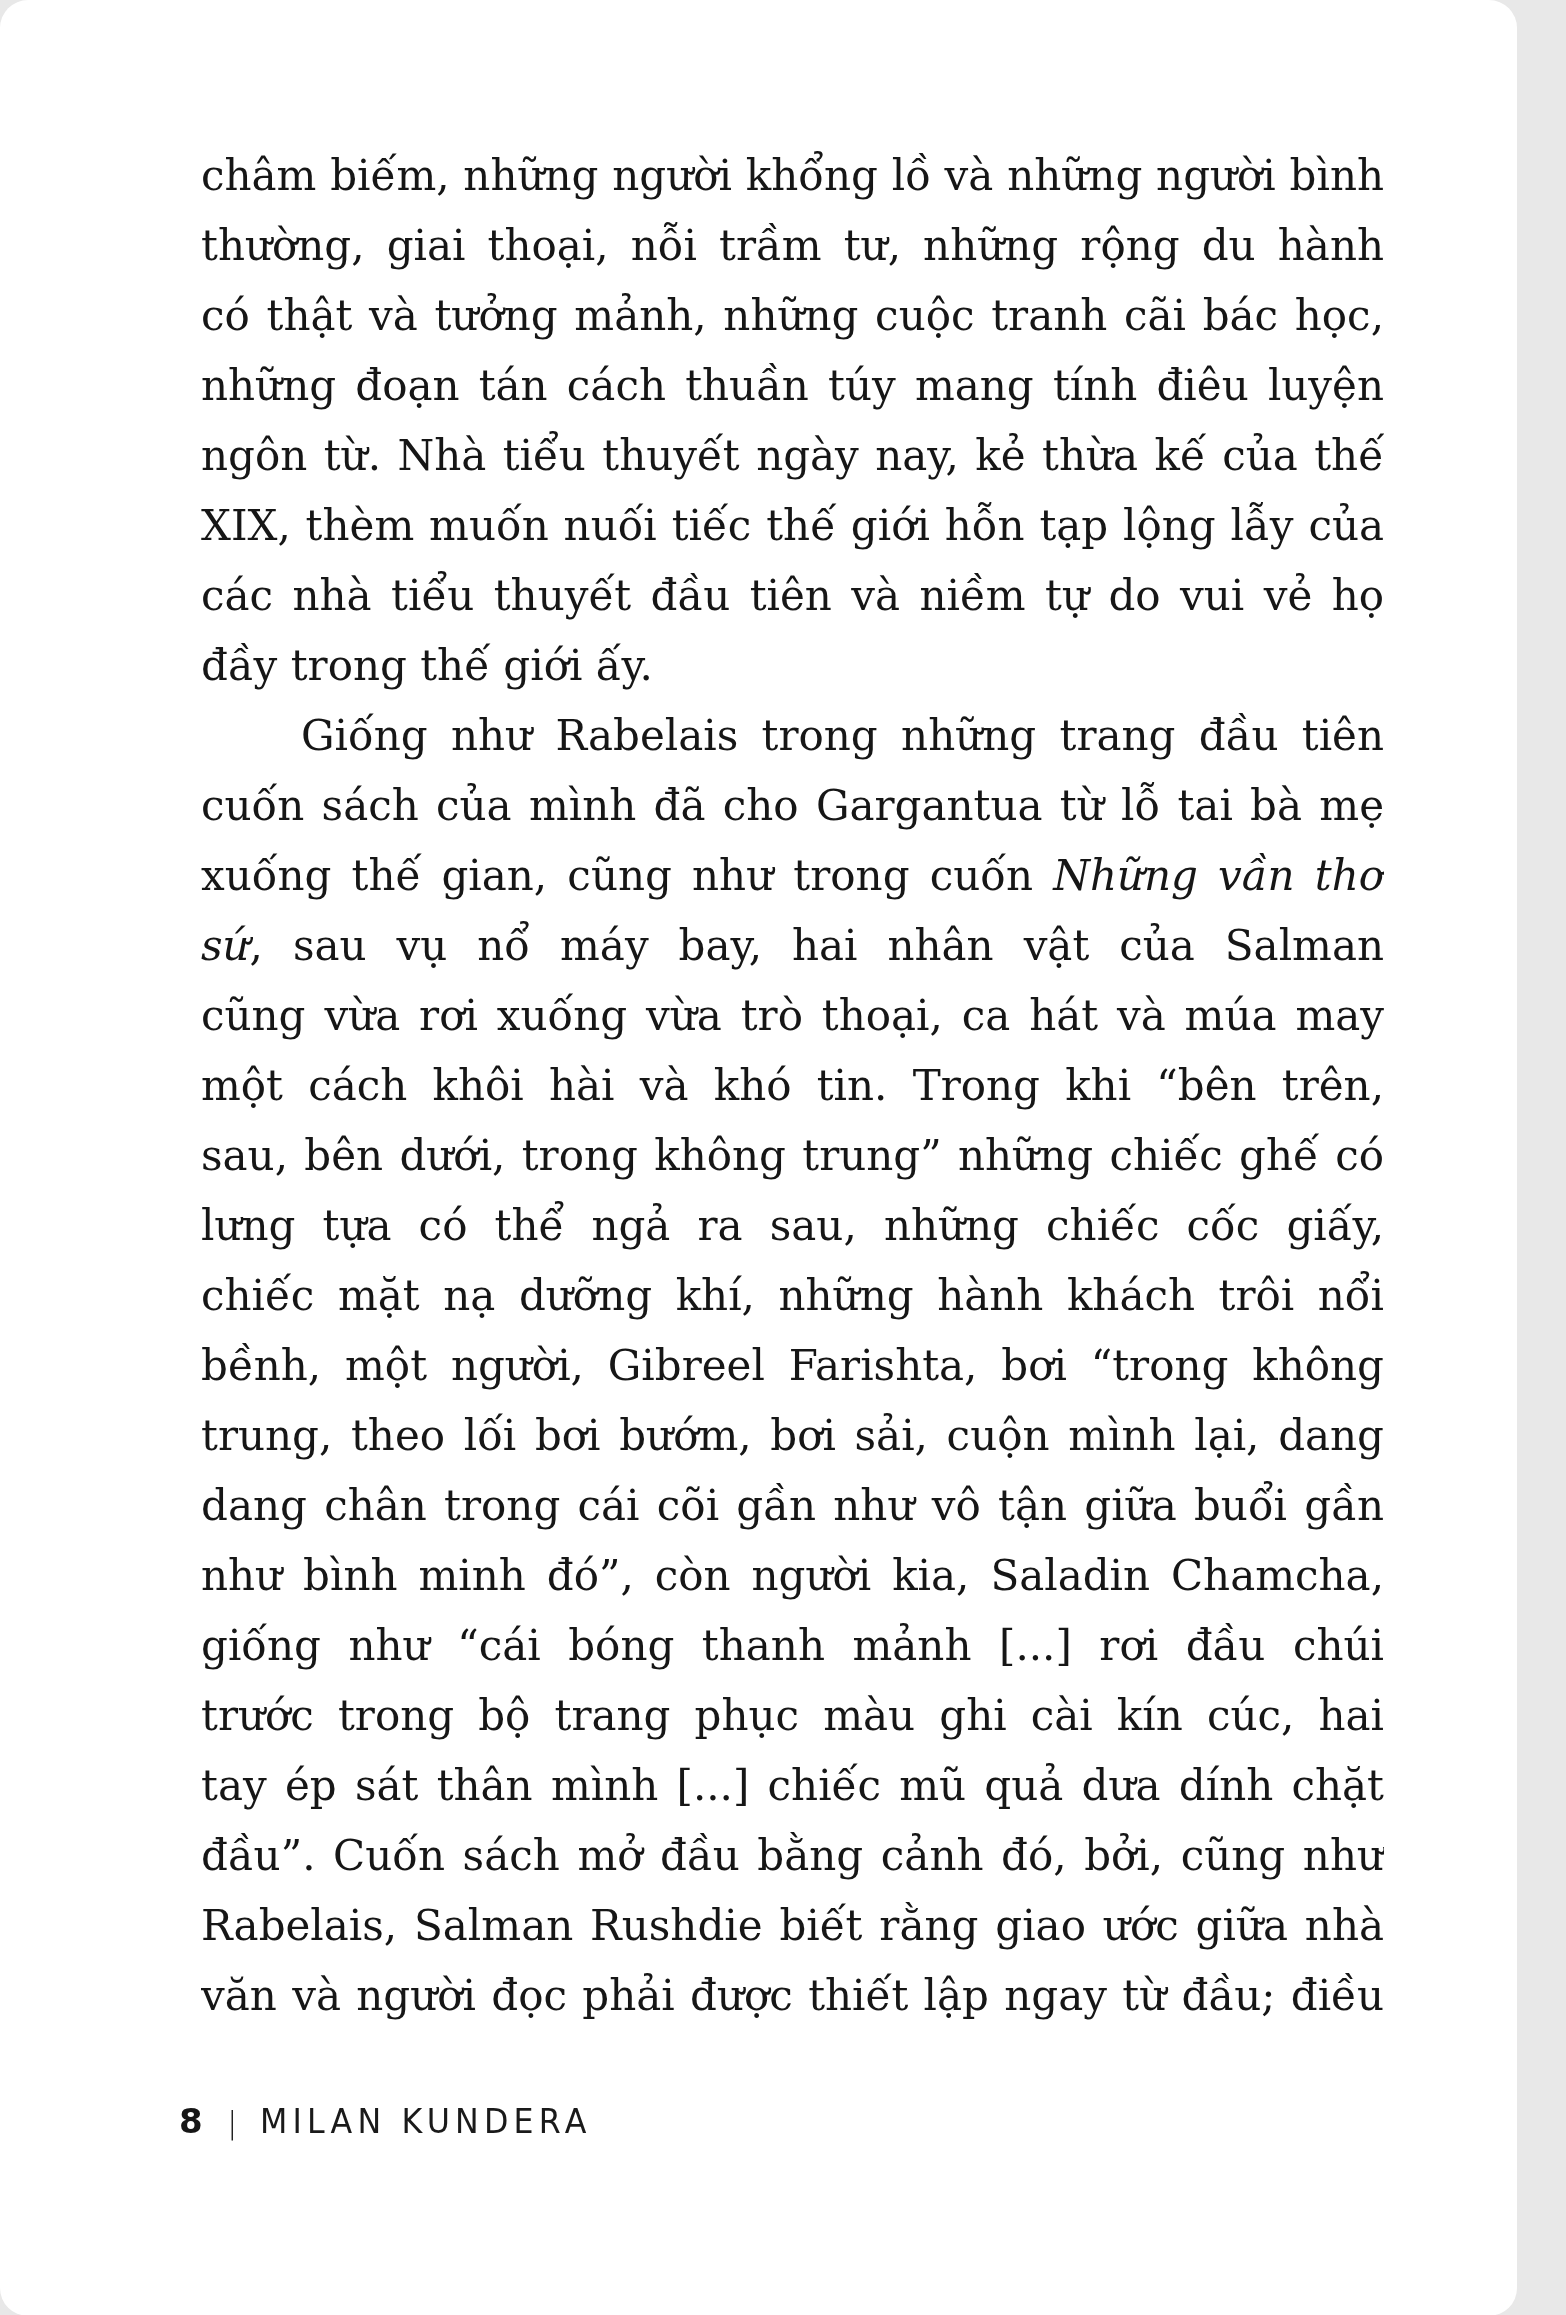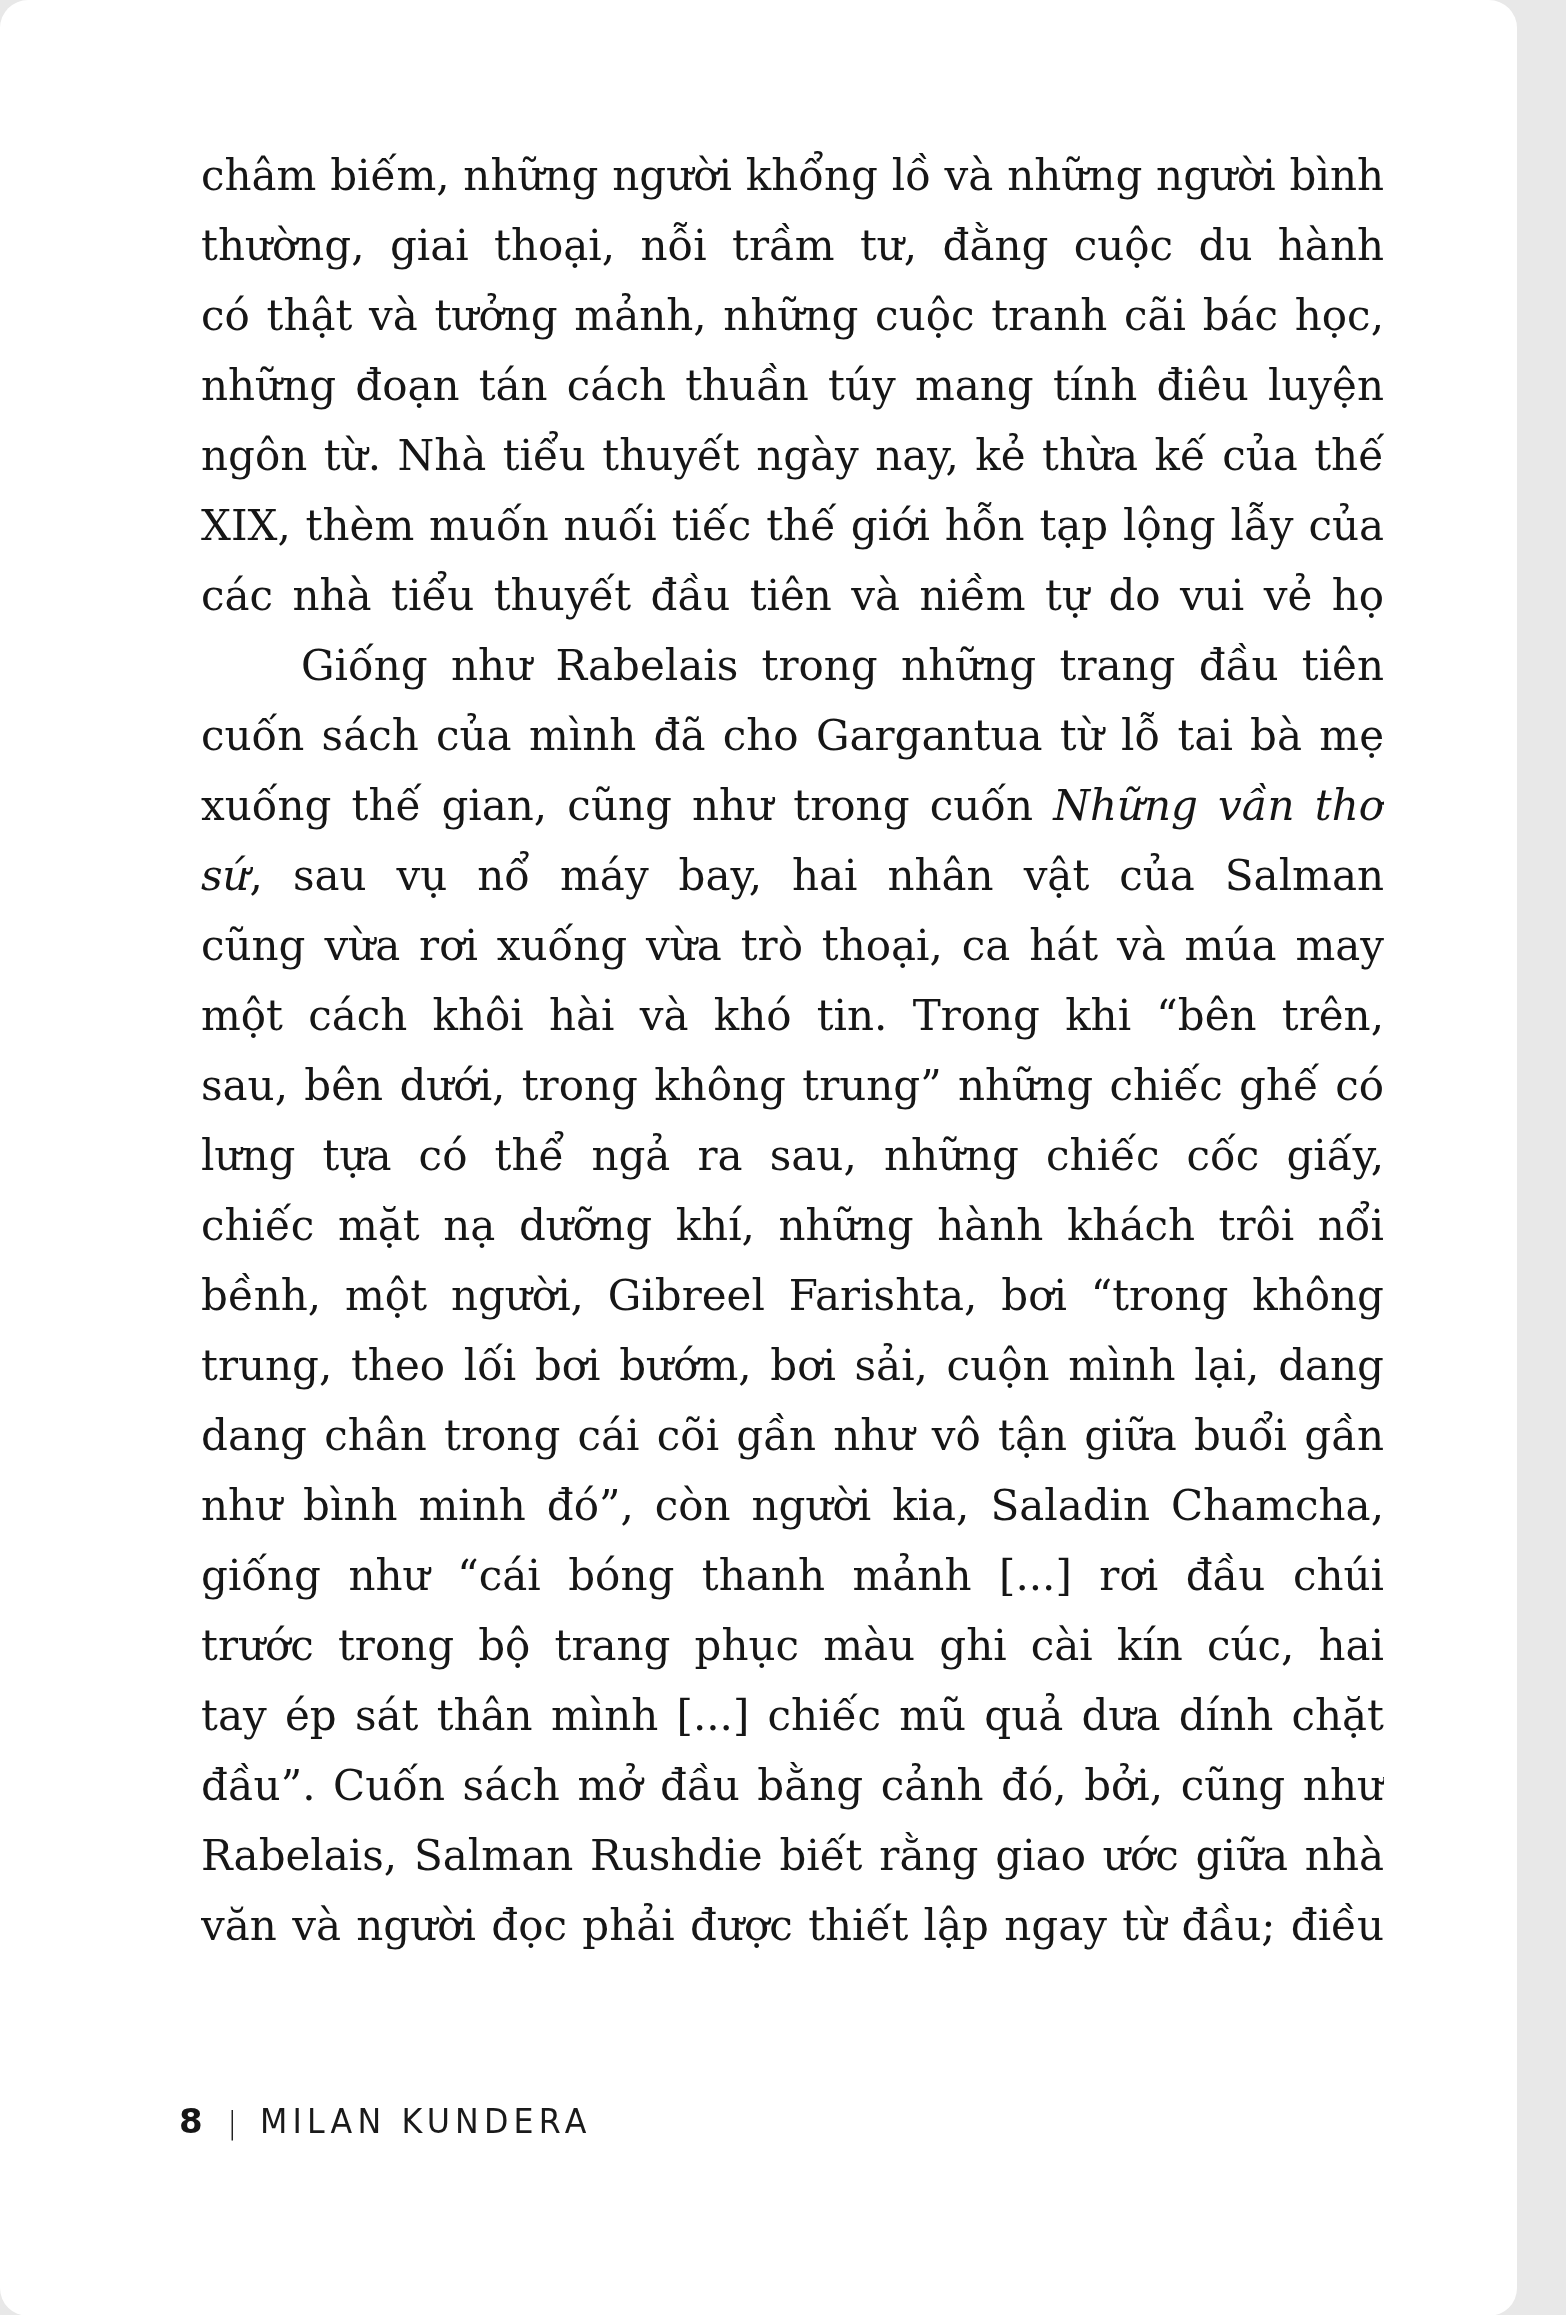--- a/index.html
+++ b/index.html
@@ -73,26 +73,27 @@
     color: #1a1a1a;
   }
 </style>
 </head>
 <body>
 
 <div class="page">
 
   <div class="page-text">
       <div class="line"><span>châm biếm, những người khổng lồ và những người bình</span></div>
-      <div class="line"><span>thường, giai thoại, nỗi trầm tư, đằng cuộc du hành</span></div>
+      <div class="line"><span>thường, giai thoại, nỗi trầm tư, những rộng du hành</span></div>
       <div class="line"><span>có thật và tưởng mảnh, những cuộc tranh cãi bác học,</span></div>
       <div class="line"><span>những đoạn tán cách thuần túy mang tính điêu luyện</span></div>
       <div class="line"><span>ngôn từ. Nhà tiểu thuyết ngày nay, kẻ thừa kế của thế kỷ</span></div>
       <div class="line"><span>XIX, thèm muốn nuối tiếc thế giới hỗn tạp lộng lẫy của</span></div>
       <div class="line"><span>các nhà tiểu thuyết đầu tiên và niềm tự do vui vẻ họ chất</span></div>
+      <div class="line no-justify"><span>đầy trong thế giới ấy.</span></div>
       <div class="line indent"><span>Giống như Rabelais trong những trang đầu tiên</span></div>
       <div class="line"><span>cuốn sách của mình đã cho Gargantua từ lỗ tai bà mẹ rơi</span></div>
       <div class="line"><span>xuống thế gian, cũng như trong cuốn </span><span class="italic">Những vần thơ quỷ</span></div>
       <div class="line"><span class="italic">sứ</span><span>, sau vụ nổ máy bay, hai nhân vật của Salman Rushdie</span></div>
       <div class="line"><span>cũng vừa rơi xuống vừa trò thoại, ca hát và múa may</span></div>
       <div class="line"><span>một cách khôi hài và khó tin. Trong khi “bên trên, đằng</span></div>
       <div class="line"><span>sau, bên dưới, trong không trung” những chiếc ghế có</span></div>
       <div class="line"><span>lưng tựa có thể ngả ra sau, những chiếc cốc giấy, những</span></div>
       <div class="line"><span>chiếc mặt nạ dưỡng khí, những hành khách trôi nổi bập</span></div>
       <div class="line"><span>bềnh, một người, Gibreel Farishta, bơi “trong không</span></div>

